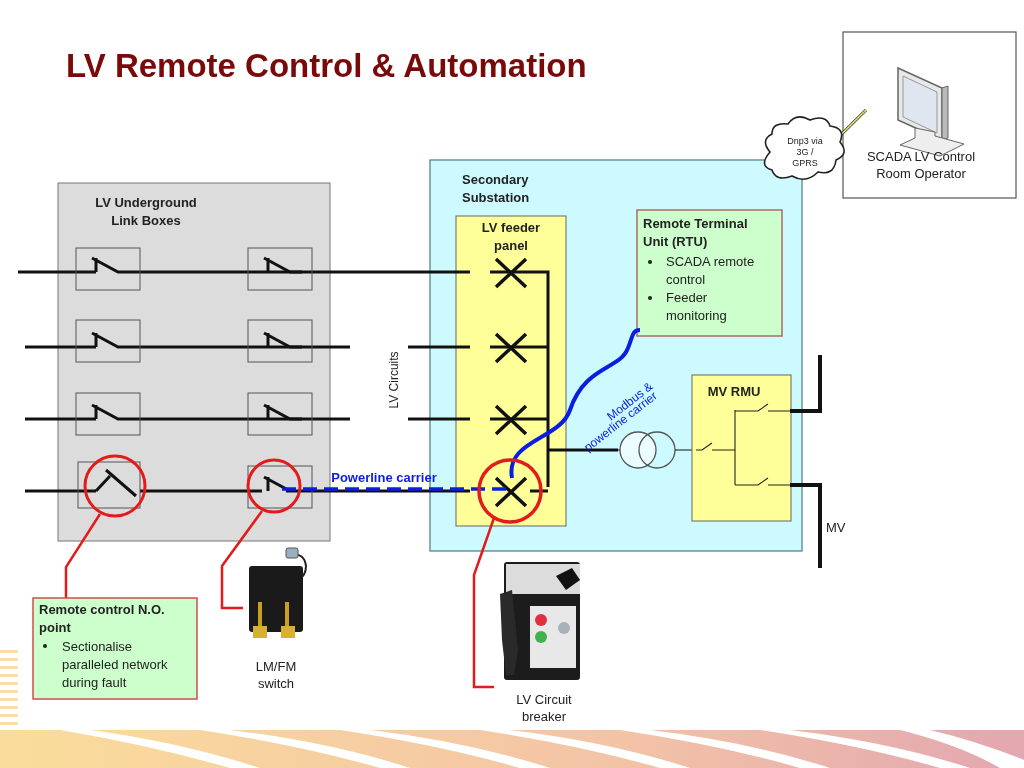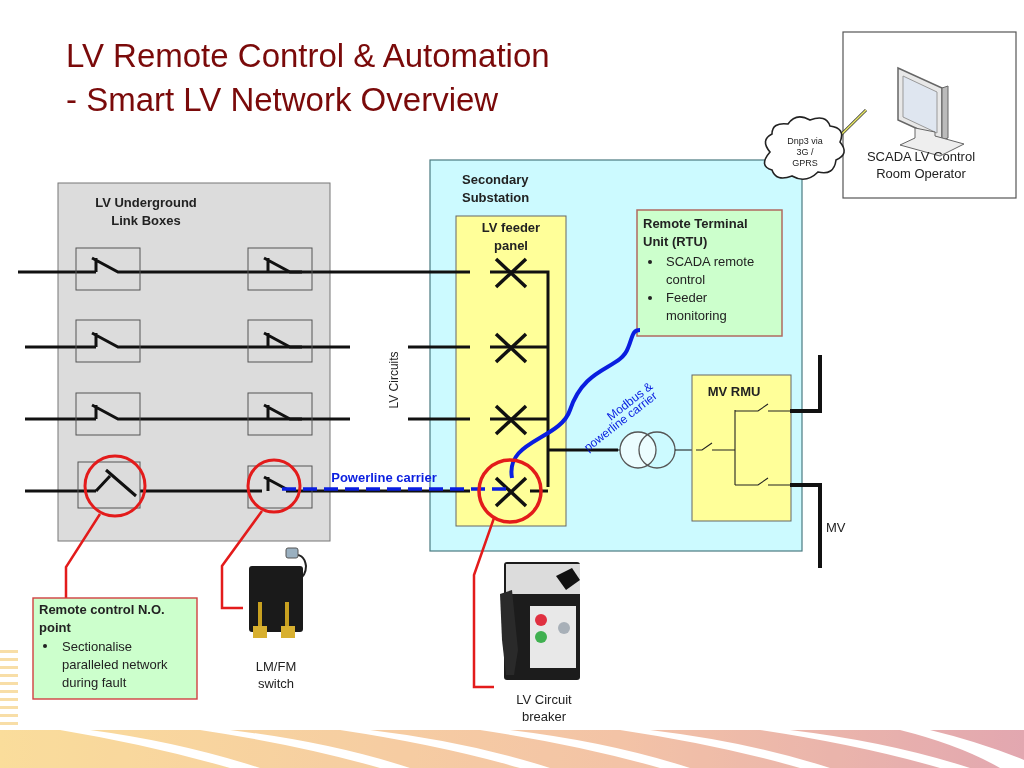--- a/index.html
+++ b/index.html
@@ -1,26 +1,25 @@
 <!DOCTYPE html>
 <html><head>
 <meta charset="utf-8">
 <style>
   html,body{margin:0;padding:0;background:#fff;}
   body{width:1024px;height:768px;position:relative;overflow:hidden;font-family:"Liberation Sans",sans-serif;}
   #stage{position:absolute;left:0;top:0;width:1024px;height:768px;}
-  .title{position:absolute;left:66px;top:34px;color:#7a0a0a;font-size:33px;line-height:44px;font-family:"Liberation Sans",sans-serif;}
+  .title{position:absolute;left:66px;top:44px;color:#7a0a0a;font-size:33px;line-height:44px;font-family:"Liberation Sans",sans-serif;font-weight:bold;}
   svg text{font-family:"Liberation Sans",sans-serif;}
 </style>
 </head>
 <body>
 
 <div class="title">
   <div>LV Remote Control &amp; Automation</div>
-  <div>- Smart LV Network Overview</div>
 </div>
 
 <svg id="stage" width="1024" height="768" viewBox="0 0 1024 768">
   <defs>
     <linearGradient id="stripe" x1="0" x2="1" y1="0" y2="0">
       <stop offset="0" stop-color="#f9d27a"></stop>
       <stop offset="0.6" stop-color="#f0b089"></stop>
       <stop offset="1" stop-color="#d98a96"></stop>
     </linearGradient>
   </defs>

